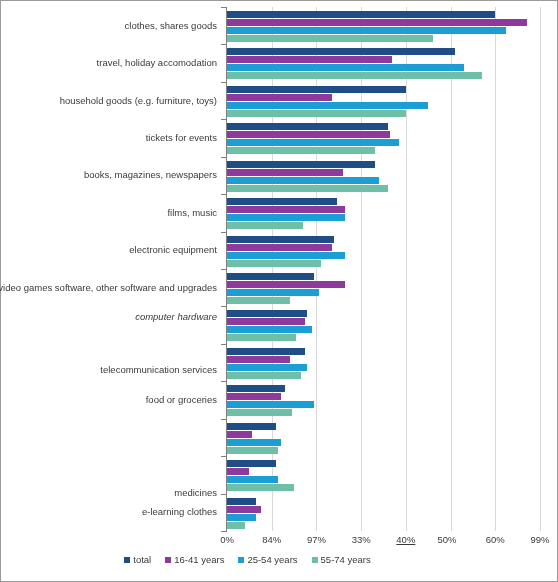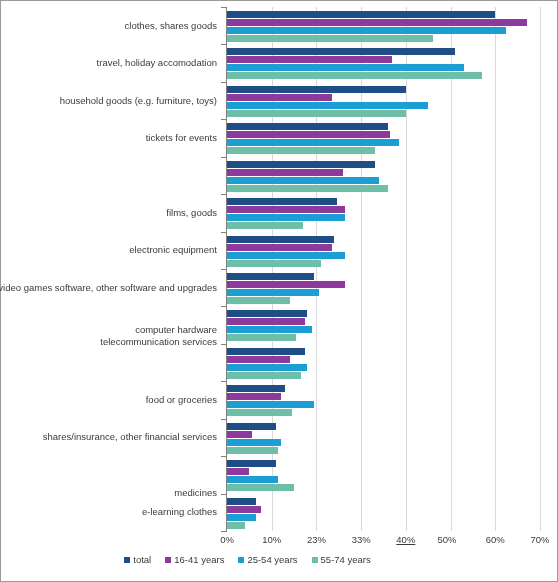--- a/index.html
+++ b/index.html
@@ -111,27 +111,27 @@
 </head>
 <body>
 
 <div id="chart-root">
 
   <div class="labels-col">
       <div class="cat-label" style="top: 12.7143px;">clothes, shares goods</div>
       <div class="cat-label" style="top: 50.1429px;">travel, holiday accomodation</div>
       <div class="cat-label" style="top: 87.5714px;">household goods (e.g. furniture, toys)</div>
       <div class="cat-label" style="top: 125px;">tickets for events</div>
-      <div class="cat-label" style="top: 199.857px;">films, goods</div>
+      <div class="cat-label" style="top: 162.429px;">books, magazines, newspapers</div>
+      <div class="cat-label" style="top: 199.857px;">films, music</div>
       <div class="cat-label" style="top: 237.286px;">electronic equipment</div>
       <div class="cat-label" style="top: 274.714px;">video games software, other software and upgrades</div>
-      <div class="cat-label" style="top: 317px;">computer hardware</div>
-      <div class="cat-label" style="top: 329px;">telecommunication services</div>
+      <div class="cat-label" style="top: 304px; font-style: italic;">computer hardware</div>
+      <div class="cat-label" style="top: 357px;">telecommunication services</div>
       <div class="cat-label" style="top: 387px;">food or groceries</div>
-      <div class="cat-label" style="top: 424.429px;">shares/insurance, other financial services</div>
       <div class="cat-label" style="top: 480px;">medicines</div>
       <div class="cat-label" style="top: 499.286px;">e-learning clothes</div>
     </div>
 
   <div class="axis-line"></div>
 
   <div class="plot-area">
     <div class="gridlines">
         <div class="gridline" style="left: 44.7143px;"></div>
         <div class="gridline" style="left: 89.4286px;"></div>
@@ -336,27 +336,27 @@
           </div>
           <div class="bar-row">
             <div class="bar" title="e-learning material — 55-74 years: 4%" style="width: 17.8857px; background: rgb(109, 191, 168);"></div>
           </div>
         </div>
       </div>
   </div>
 
   <div class="xaxis">
       <div class="xtick-label" style="left: 226px;">0%</div>
-      <div class="xtick-label" style="left: 270.714px;">10%</div>
-      <div class="xtick-label" style="left: 315.429px;">23%</div>
+      <div class="xtick-label" style="left: 270.714px;">84%</div>
+      <div class="xtick-label" style="left: 315.429px;">97%</div>
       <div class="xtick-label" style="left: 360.143px;">33%</div>
       <div class="xtick-label" style="left: 404.857px; text-decoration: underline;">40%</div>
       <div class="xtick-label" style="left: 446px;">50%</div>
       <div class="xtick-label" style="left: 494.286px;">60%</div>
-      <div class="xtick-label" style="left: 539px;">70%</div>
+      <div class="xtick-label" style="left: 539px;">99%</div>
     </div>
 
   <div class="legend">
       <div class="legend-item">
         <span class="legend-swatch" style="background: rgb(31, 78, 135);"></span>
         <span class="legend-label">total</span>
       </div>
       <div class="legend-item">
         <span class="legend-swatch" style="background: rgb(142, 58, 156);"></span>
         <span class="legend-label">16-41 years</span>

